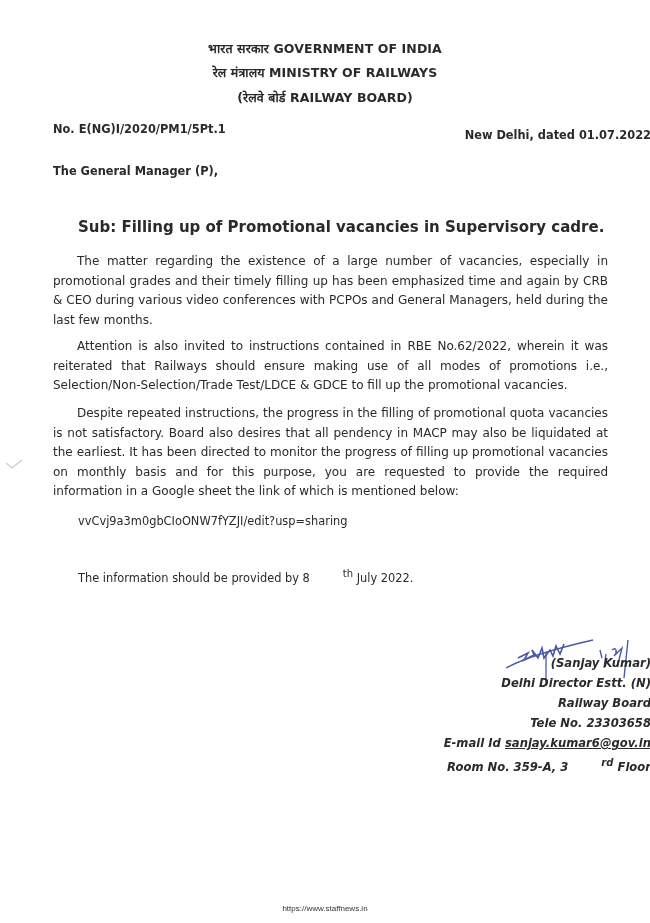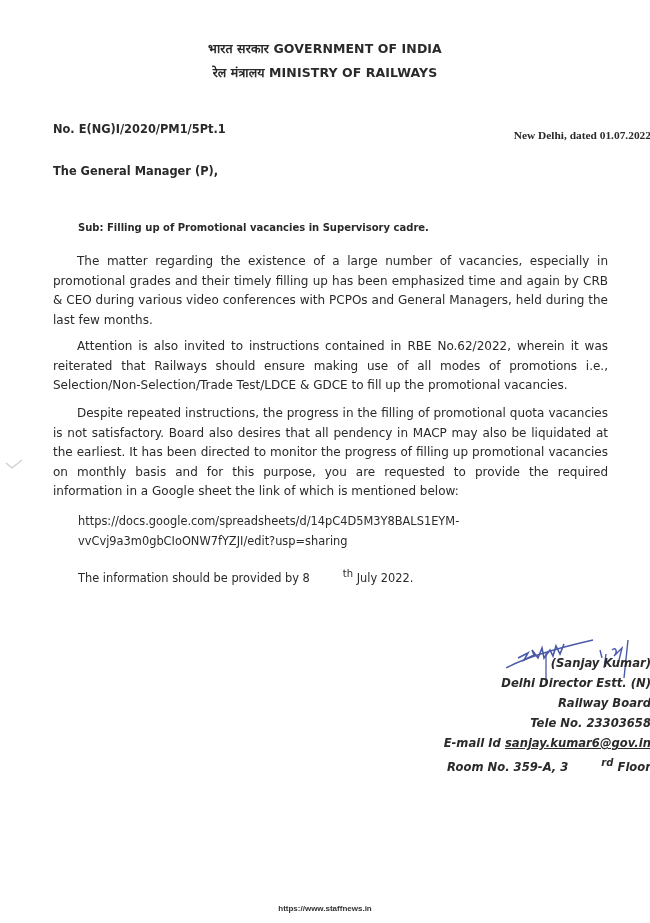--- a/index.html
+++ b/index.html
@@ -5,51 +5,51 @@
     html, body { margin: 0; padding: 0; }
     body {
       width: 650px; height: 923px; background: #ffffff; position: relative; overflow: hidden;
       font-family: "DejaVu Sans", sans-serif; color: #2a2a2a;
     }
     .page { position: absolute; left: 0; top: 0; width: 650px; height: 923px; padding-left: 41px; }
     .hdr { position: absolute; left: 0; width: 650px; text-align: center; font-weight: bold; font-size: 12.5px; letter-spacing: 0.1px; }
     .line { position: absolute; font-size: 11.4px; line-height: 19px; white-space: nowrap; }
     .bold { font-weight: bold; }
     .para { position: absolute; left: 53px; width: 555px; font-size: 12px; line-height: 19.5px; text-align: justify; text-indent: 24px; }
-    .para-sub { position: absolute; left: 78px; font-size: 10px; font-weight: bold; line-height: 19px; white-space: nowrap; }
+    .para-sub { position: absolute; left: 78px; font-size: 15px; font-weight: bold; line-height: 19px; white-space: nowrap; }
     .url { position: absolute; left: 78px; font-size: 11.4px; line-height: 19.5px; }
     .sig { position: absolute; right: 40px; text-align: right; font-size: 11.6px; line-height: 20px; font-weight: bold; }
     .sig div { white-space: nowrap; }
     sup { font-size: 10px; margin-left: 33px; }
     .email { text-decoration: underline; }
-    .footer { position: absolute; left: 0; width: 650px; top: 904px; text-align: center; font-family: "Liberation Sans", sans-serif; font-size: 8px; color: #333; font-weight: bold; }
+    .footer { position: absolute; left: 0; width: 650px; top: 904px; text-align: center; font-family: "Liberation Sans", sans-serif; font-size: 8px; color: #333; }
     .signature-svg { position: absolute; left: 498px; top: 628px; }
     .tick-mark { position: absolute; left: 4px; top: 457px; }
   </style>
 </head>
 <body>
 
 <div class="page">
 
   <div class="hdr" style="top:40px;">भारत सरकार GOVERNMENT OF INDIA</div>
   <div class="hdr" style="top:64px;">रेल मंत्रालय MINISTRY OF RAILWAYS</div>
+  <div class="hdr" style="top:89px;">(रेलवे बोर्ड RAILWAY BOARD)</div>
 
   <div class="line bold" style="left:53px; top:120px;">No. E(NG)I/2020/PM1/5Pt.1</div>
-  <div class="line bold" style="right:40px; top:126px;font-family:Liberation Serif, serif;">New Delhi, dated 01.07.2022</div>
+  <div class="line bold" style="right:40px; top:126px;">New Delhi, dated 01.07.2022</div>
 
   <div class="line bold" style="left:53px; top:162px;">The General Manager (P),</div>
 
   <div class="para-sub" style="top:218px;">Sub: Filling up of Promotional vacancies in Supervisory cadre.</div>
 
   <div class="para" style="top:252px;">The matter regarding the existence of a large number of vacancies, especially in promotional grades and their timely filling up has been emphasized time and again by CRB &amp; CEO during various video conferences with PCPOs and General Managers, held during the last few months.</div>
   <div class="para" style="top:337px;">Attention is also invited to instructions contained in RBE No.62/2022, wherein it was reiterated that Railways should ensure making use of all modes of promotions i.e., Selection/Non-Selection/Trade Test/LDCE &amp; GDCE to fill up the promotional vacancies.</div>
   <div class="para" style="top:404px;">Despite repeated instructions, the progress in the filling of promotional quota vacancies is not satisfactory. Board also desires that all pendency in MACP may also be liquidated at the earliest. It has been directed to monitor the progress of filling up promotional vacancies on monthly basis and for this purpose, you are requested to provide the required information in a Google sheet the link of which is mentioned below:</div>
 
   <div class="url" style="top:512px;">
-    <div>https://docs.google.com/spreadsheets/d/14pC4D5M3Y8BALS1EYM-</div>
     <div>vvCvj9a3m0gbCIoONW7fYZJI/edit?usp=sharing</div>
   </div>
 
   <div class="line" style="left:78px; top:564px;">
     <span>The information should be provided by 8</span><sup>th</sup><span> July 2022.</span>
   </div>
 
   <svg class="signature-svg" width="150" height="60" viewBox="0 0 150 60">
     <path d="M8 40 C30 28, 60 20, 95 12" stroke="#4a5aa8" stroke-width="1.4" fill="none"></path>
     <path d="M20 30 L30 25 L26 32 L36 27 L34 22 L40 30 L44 20 L46 30 L52 22 L55 28 L58 18 L62 26 L66 16" stroke="#4a5aa8" stroke-width="1.6" fill="none"></path>

